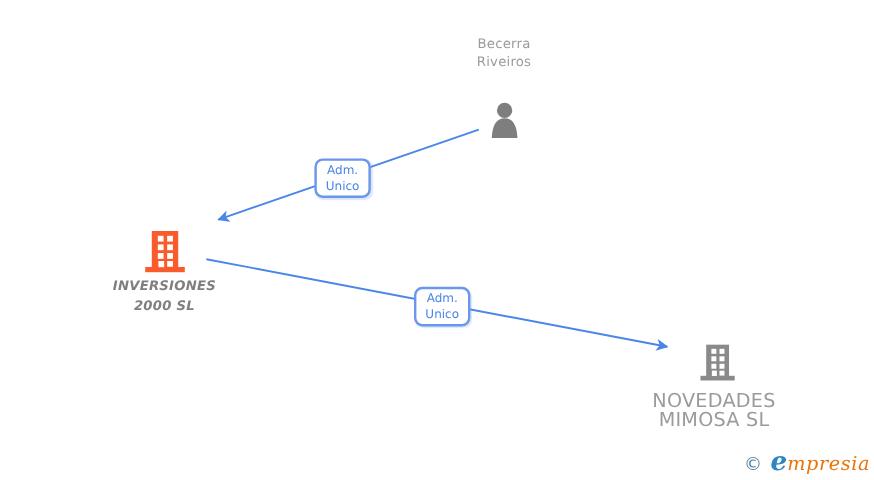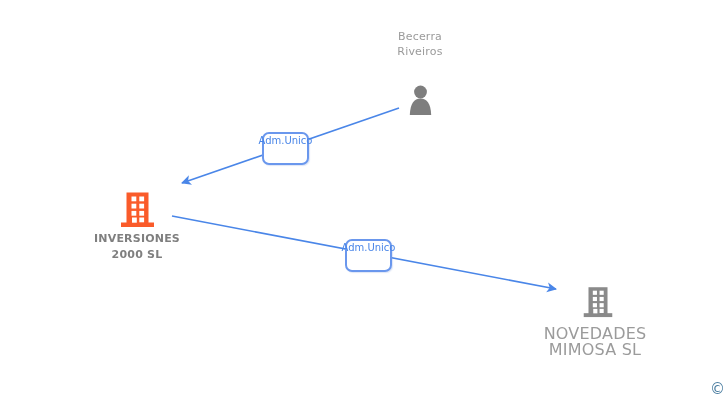--- a/index.html
+++ b/index.html
@@ -22,40 +22,40 @@
     font-size: 11px; line-height: 15px;
     color: #9b9b9b; letter-spacing: 0.2px;
   }
   .icon-wrap { position: absolute; z-index: 2; line-height: 0; }
   .person-icon-wrap { left: 404px; top: 85px; color: #7e7e7e; }
 
   .building-main-wrap { left: 119px; top: 191px; color: #fa5b2a; }
   .company-main-name {
     left: 77px; top: 231px; width: 120px;
     font-size: 11px; line-height: 15.5px; font-weight: bold;
-    color: #7f7f7f; letter-spacing: 0.2px;
+    color: #7f7f7f; letter-spacing: 0.2px; font-style: italic;
   }
 
   .building-related-wrap { left: 582px; top: 285px; color: #8a8a8a; }
   .company-related-name {
     left: 535px; top: 326px; width: 120px;
     font-size: 16px; line-height: 15.5px;
     color: #9b9b9b; letter-spacing: 0.2px;
   }
 
   .rel-box {
     position: absolute; z-index: 3;
     width: 47px; height: 33px;
     background: #ffffff;
     border: 2px solid #6a97ed;
     border-radius: 7px;
     color: #4a86e8;
     font-size: 10px; line-height: 13px;
     text-align: center;
-    display: flex; flex-direction: row; justify-content: center;
+    display: flex; flex-direction: column; justify-content: center;
     box-shadow: 1px 1px 1px rgba(120, 150, 220, 0.25);
   }
   .rel-box span { display: block; }
   .rel-box-1 { left: 262px; top: 132px; }
   .rel-box-2 { left: 345px; top: 239px; }
 
   .logo {
     position: absolute; right: 3px; bottom: 2px; z-index: 2;
     display: flex; align-items: baseline; gap: 7px;
     white-space: nowrap;
@@ -133,15 +133,16 @@
     <span>Adm.</span>
     <span>Unico</span>
   </div>
   <div class="rel-box rel-box-2">
     <span>Adm.</span>
     <span>Unico</span>
   </div>
 
   <div class="logo">
     <span class="copy">©</span>
+    <span class="brand"><span class="brand-e">e</span><span class="brand-rest">mpresia</span></span>
   </div>
 
 </div>
 
 </body></html>

